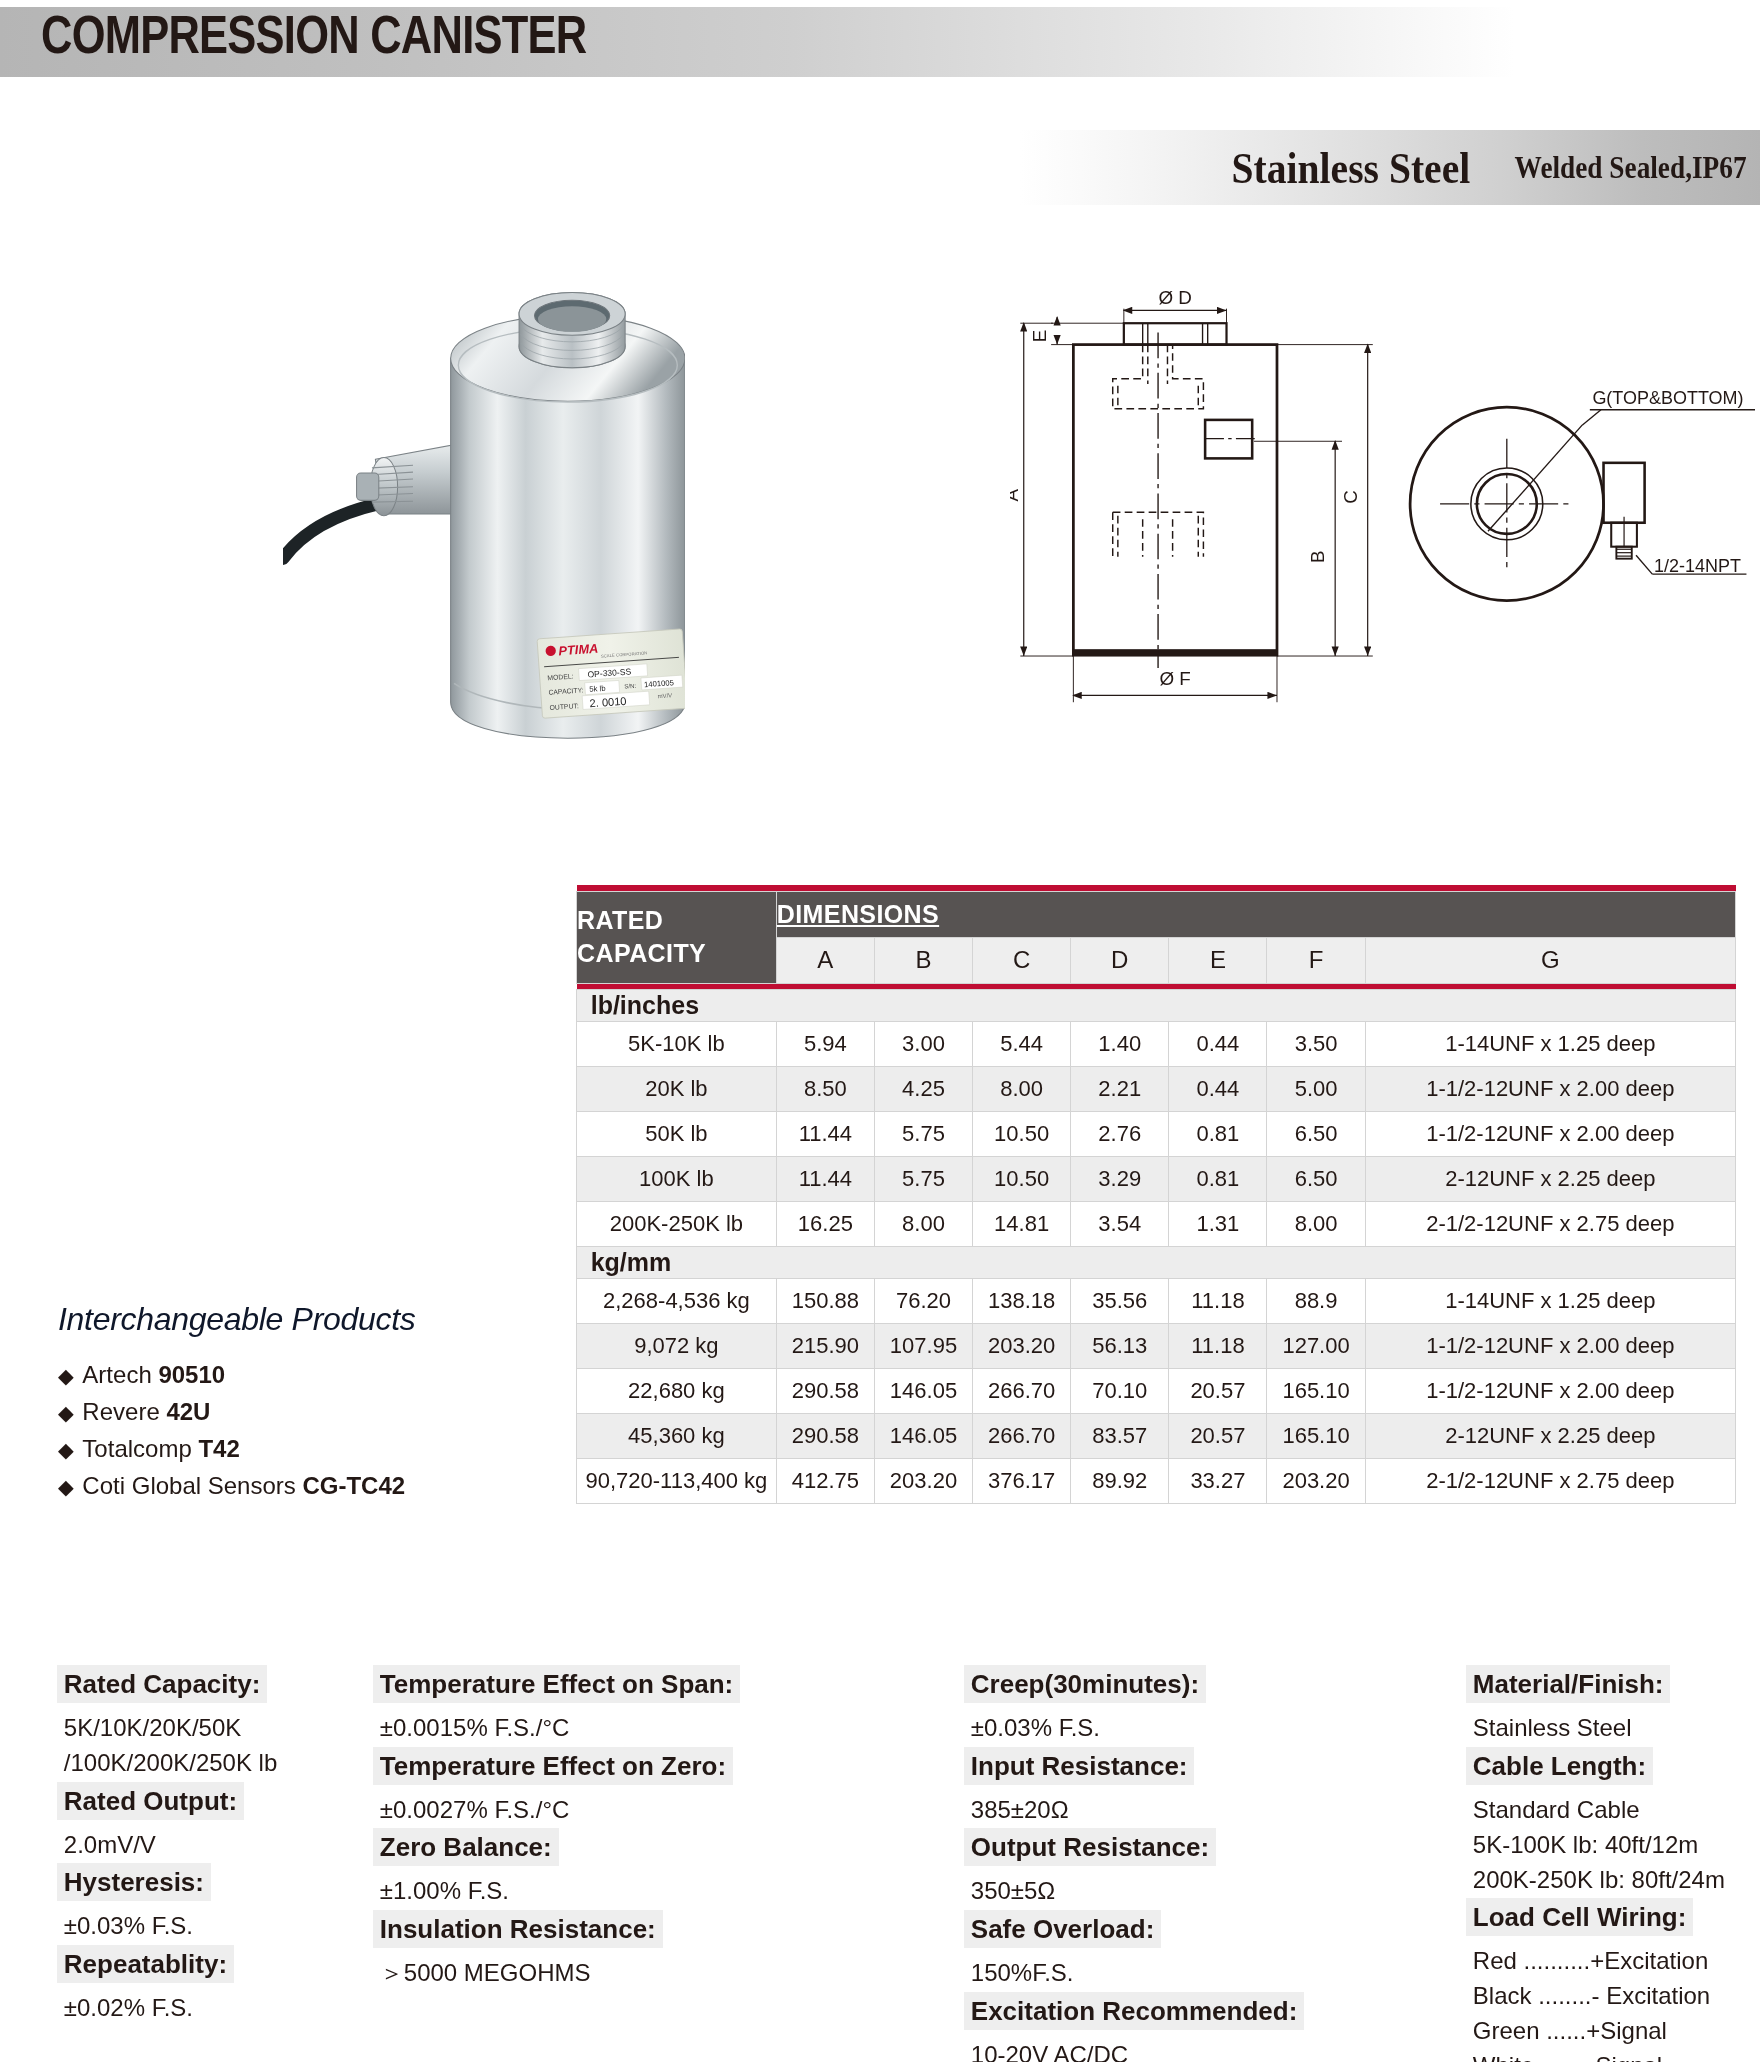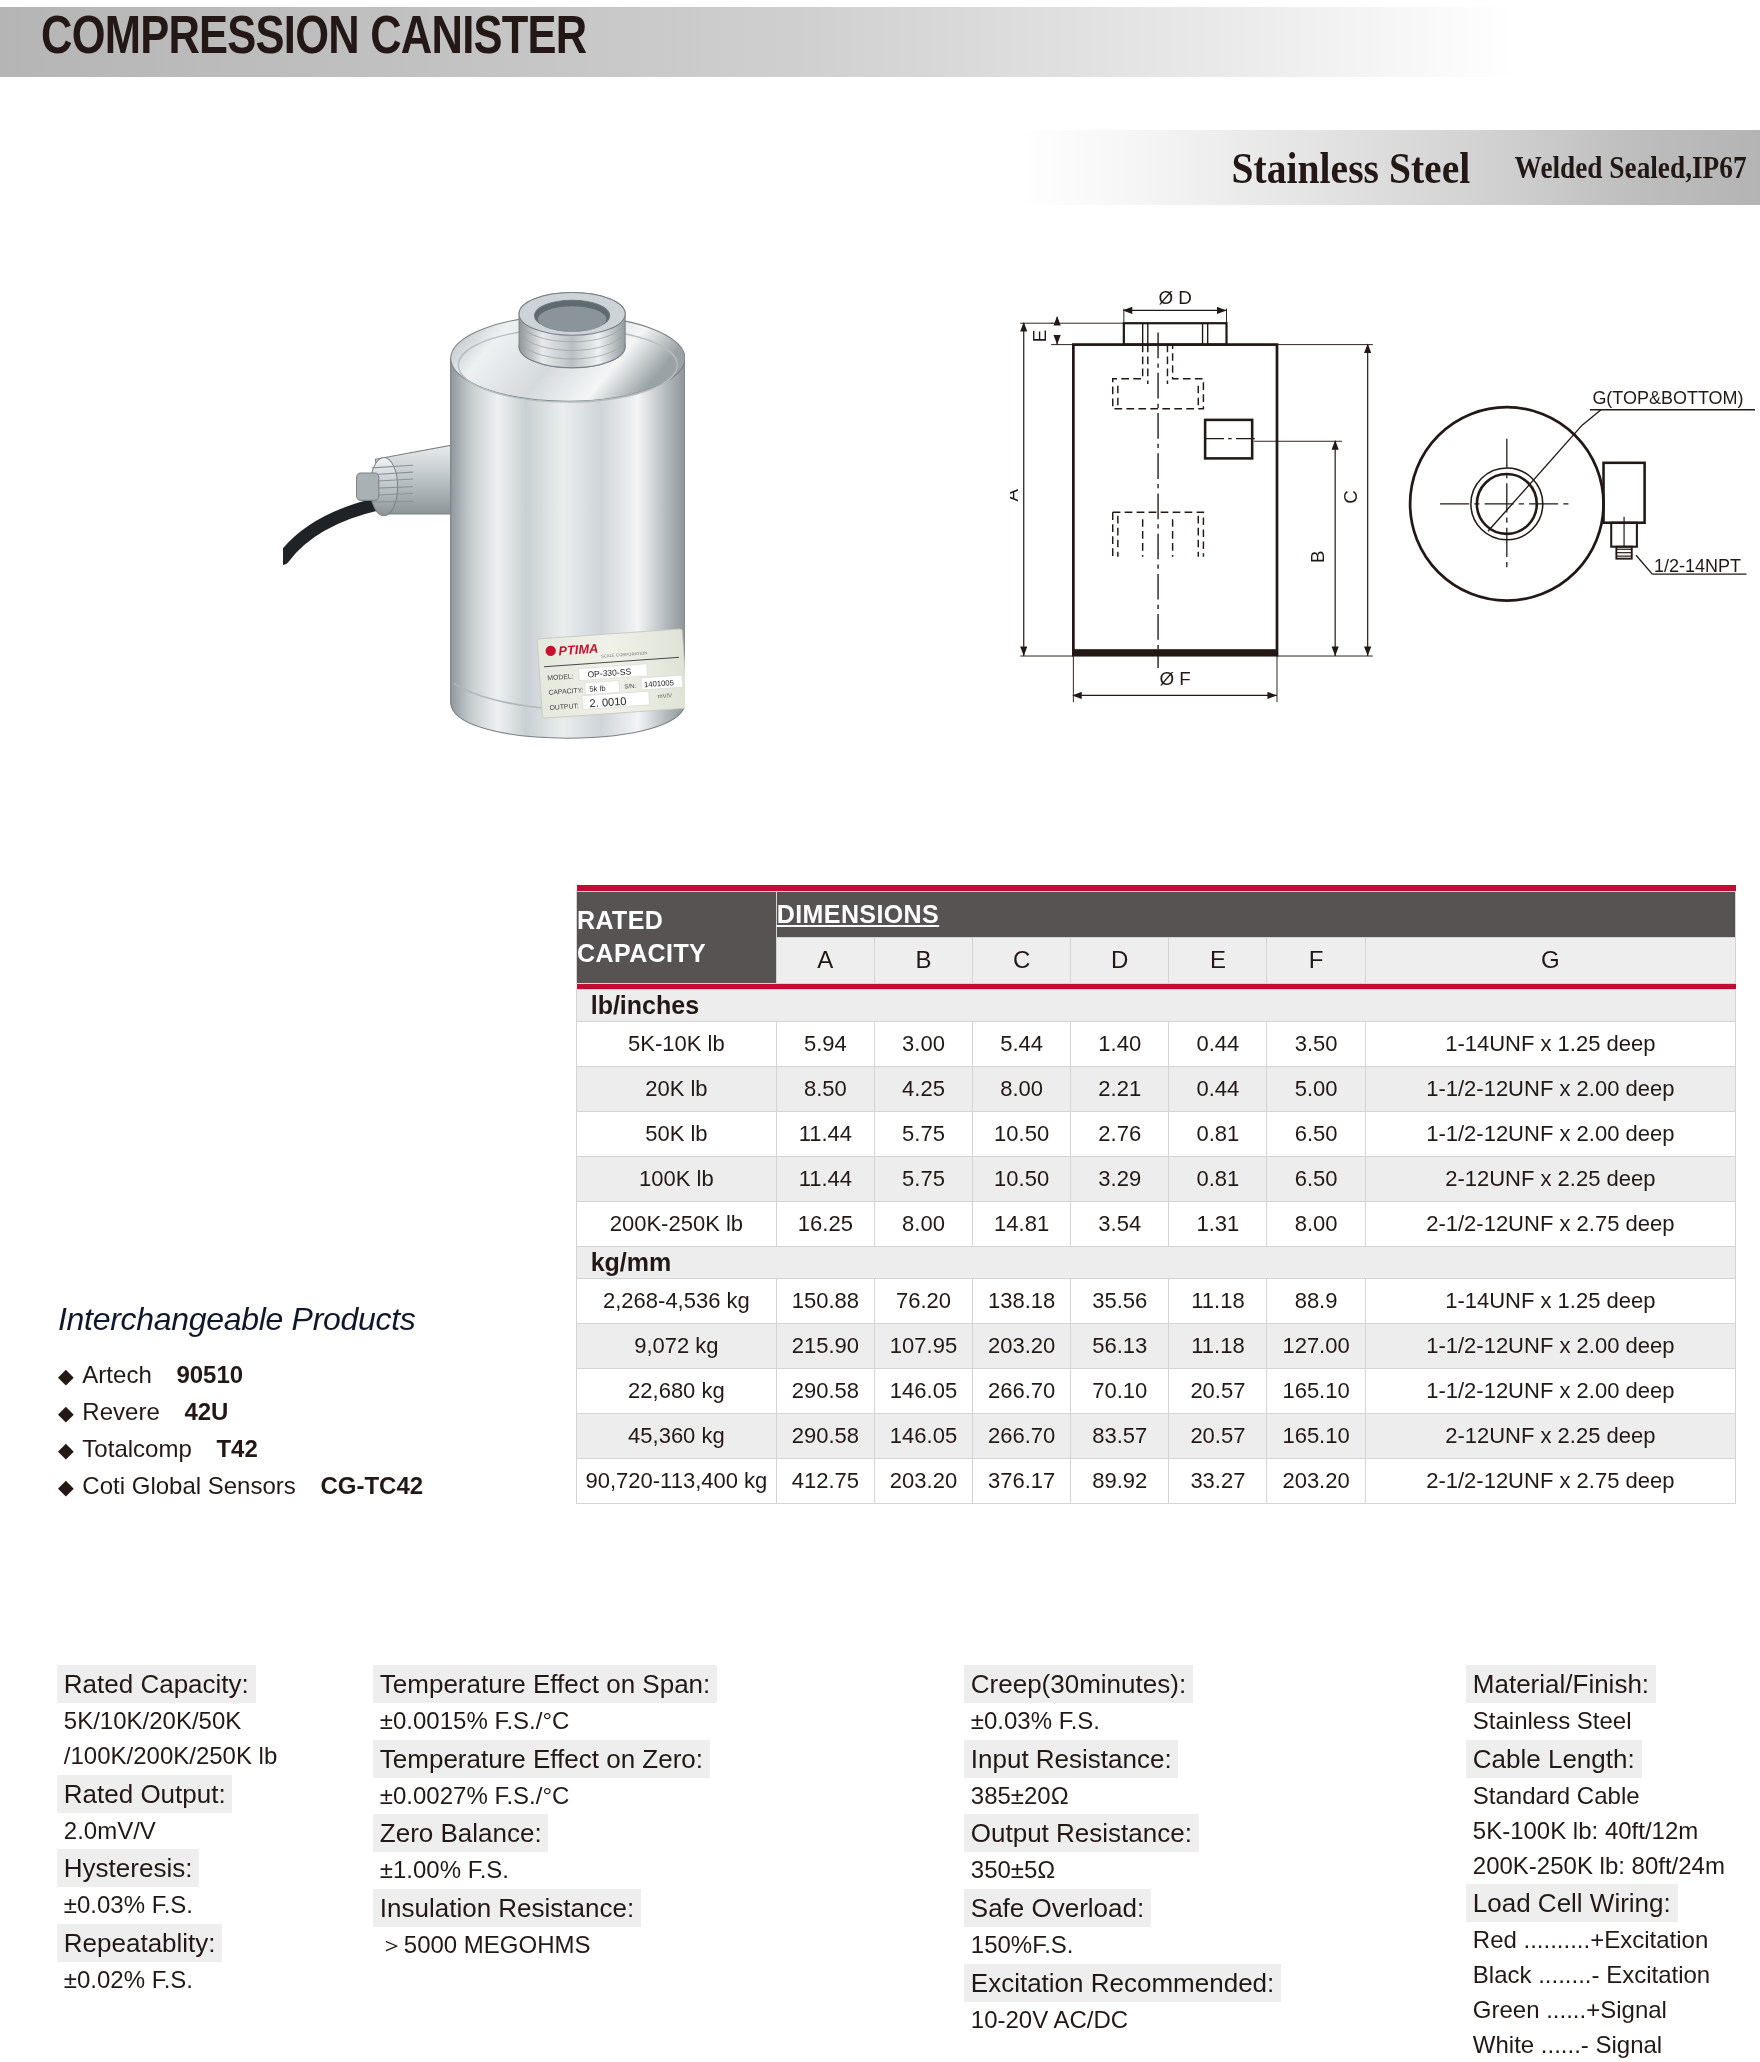--- a/index.html
+++ b/index.html
@@ -80,21 +80,21 @@
   .interch { position: absolute; left: 58px; top: 1301px; width: 497px; }
   .interch-title { font-size: 32px; color: #0f172a; margin-bottom: 19px; letter-spacing: -0.3px; font-style: italic; }
   .interch-list { list-style: none; margin: 0; padding: 0; }
   .interch-item {
     font-size: 24px;
     line-height: 36px;
     color: #231815;
     white-space: nowrap;
   }
   .diamond { font-size: 20.5px; margin-right: 8.6px; }
-  .interch-item b { font-weight: bold; margin-left: 18px; }
+  .interch-item b { font-weight: bold; }
 
   
   .dim-table {
     position: absolute;
     left: 576px; top: 885px;
     width: 1160px;
     border-collapse: collapse;
     font-size: 21.4px;
     color: #231815;
   }
@@ -128,27 +128,27 @@
   
   .specs { position: absolute; left: 0; top: 1665px; width: 1761px; height: 397px; }
   .spec-col { position: absolute; top: 0; }
   .spec-col.c1 { left: 57px;   width: 317px; }
   .spec-col.c2 { left: 373px;  width: 591px; }
   .spec-col.c3 { left: 964px; width: 497px; }
   .spec-col.c4 { left: 1466px; width: 295px; }
   .spec-label {
     display: inline-block;
     background: #eeeeee;
-    font-weight: normal;
+    font-weight: bold;
     font-size: 26px;
     line-height: 38px;
     padding: 0 6.8px 0 6.8px;
     color: #231815;
     white-space: nowrap;
-    margin-bottom: 0;
+    margin-bottom: 7px;
   }
   .spec-value {
     font-size: 24px;
     line-height: 35px;
     padding-left: 6.8px;
     color: #231815;
     white-space: nowrap;
   }
   .spec-block { margin-bottom: 1.7px; }
 </style>

